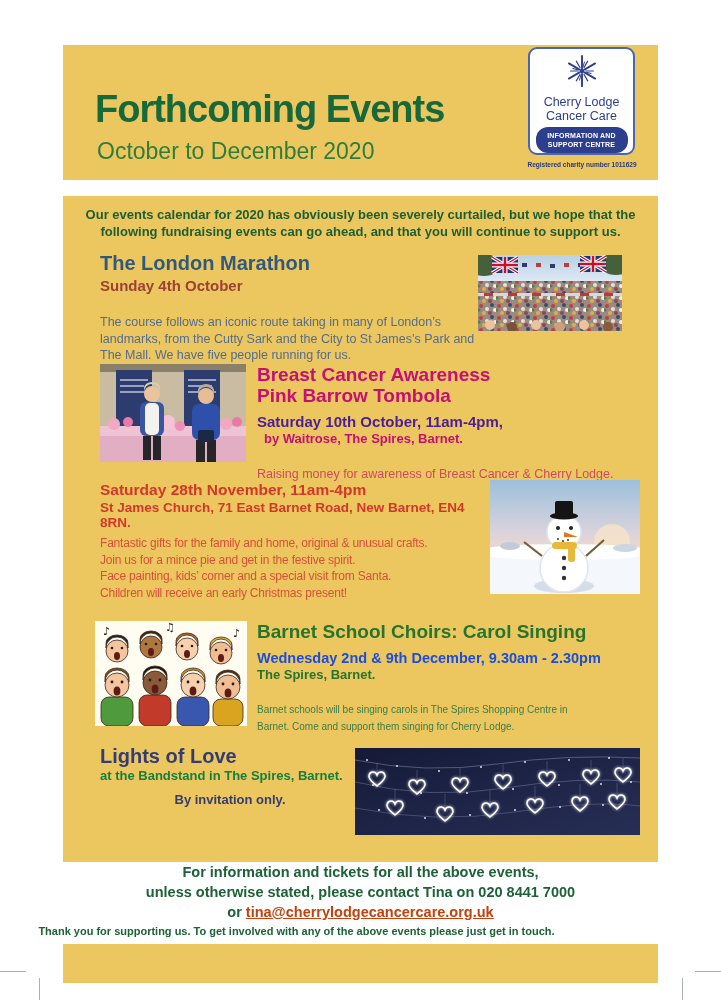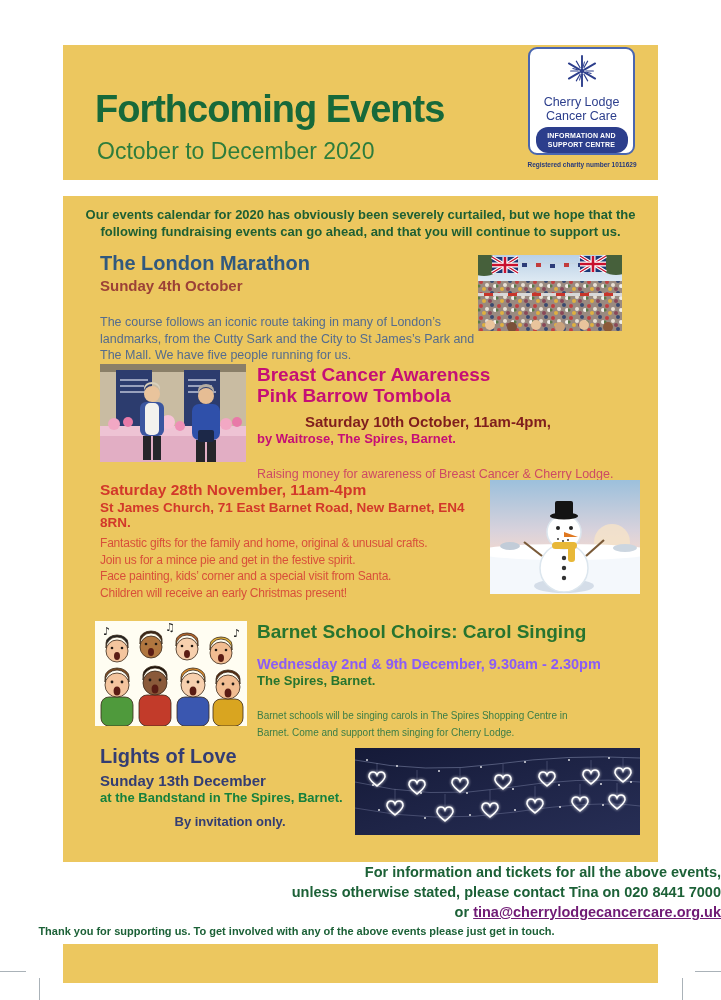--- a/index.html
+++ b/index.html
@@ -39,43 +39,43 @@
   .ev .body{margin-top:20px;line-height:16.5px;}
   .photo{position:absolute;}
   .photo svg{display:block;}
 
   
   .e1 h2{color:#31597e;}
   .e1 .date{color:#9c4137;}
   .e1 .body{color:#546c8e;font-size:12.5px;width:392px;}
 
   .e2 h2{color:#c50f75;font-size:19px;line-height:21px;}
-  .e2 .date{color:#7f1d1d;margin-left:48px;}
-  .e2 .loc{color:#c50f75;}
+  .e2 .date{color:#4c1d95;}
+  .e2 .loc{color:#c50f75;margin-left:7px;}
   .e2 .body{color:#cd4a64;font-size:12.5px;}
 
   .e3 h2{color:#d2382a;}
   .e3 .date{color:#d2382a;font-size:15.5px;}
   .e3 .loc{color:#d2382a;font-size:13.5px;}
   .e3 .body{color:#d8503a;font-size:12px;letter-spacing:-0.2px;line-height:16.5px;margin-top:5px;}
 
   .e4 h2{color:#27742f;font-size:19px;line-height:21px;}
-  .e4 .date{color:#8b5cf6;font-size:14.5px;margin-top:14px;}
+  .e4 .date{color:#1d4ed8;font-size:14.5px;margin-top:8px;}
   .e4 .loc{color:#27742f;}
   .e4 .body{color:#3b7d46;font-size:10px;width:330px;}
 
   .e5 h2{color:#333d73;}
   .e5 .date{color:#333d73;margin-top:5px;}
   .e5 .loc{color:#15803d;}
   .e5 .note{color:#333d73;font-size:13px;font-weight:bold;margin-top:9px;text-align:center;}
 
   
-  .footer{position:absolute;left:0;top:862px;width:721px;text-align:right;color:#1c6137;}
+  .footer{position:absolute;left:0;top:862px;width:721px;text-align:center;color:#1c6137;}
   .footer .f-line{font-size:14.5px;font-weight:bold;line-height:20px;}
-  .footer a{color:#701a75;font-weight:bold;}
+  .footer a{color:#c2410c;font-weight:bold;}
   .thanks{position:absolute;left:0;top:925px;width:593px;text-align:center;
     font-size:11px;font-weight:bold;color:#1c6137;}
 
   
   .mark{position:absolute;background:#aab2b8;}
 </style>
 </head>
 <body>
 
 <div class="page">
@@ -357,21 +357,20 @@
   </div>
   <div class="ev e4" style="left:257px;top:621px;width:400px;">
     <h2>Barnet School Choirs: Carol Singing</h2>
     <div class="date">Wednesday 2nd &amp; 9th December, 9.30am - 2.30pm</div>
     <div class="loc">The Spires, Barnet.</div>
     <div class="body">Barnet schools will be singing carols in The Spires Shopping Centre in Barnet. Come and support them singing for Cherry Lodge.</div>
   </div>
 
   <div class="ev e5" style="left:100px;top:745px;width:260px;">
     <h2>Lights of Love</h2>
-    <div class="date">Sunday 13th December</div>
     <div class="loc">at the Bandstand in The Spires, Barnet.</div>
     <div class="note">By invitation only.</div>
   </div>
   <div class="photo" style="left:355px;top:748px;">
     <svg width="285" height="87" viewBox="0 0 285 87">
       <defs>
         <linearGradient id="night" x1="0" y1="0" x2="1" y2="1">
           <stop offset="0" stop-color="#151a38"></stop>
             <stop offset="1" stop-color="#272e55"></stop>
         </linearGradient>

